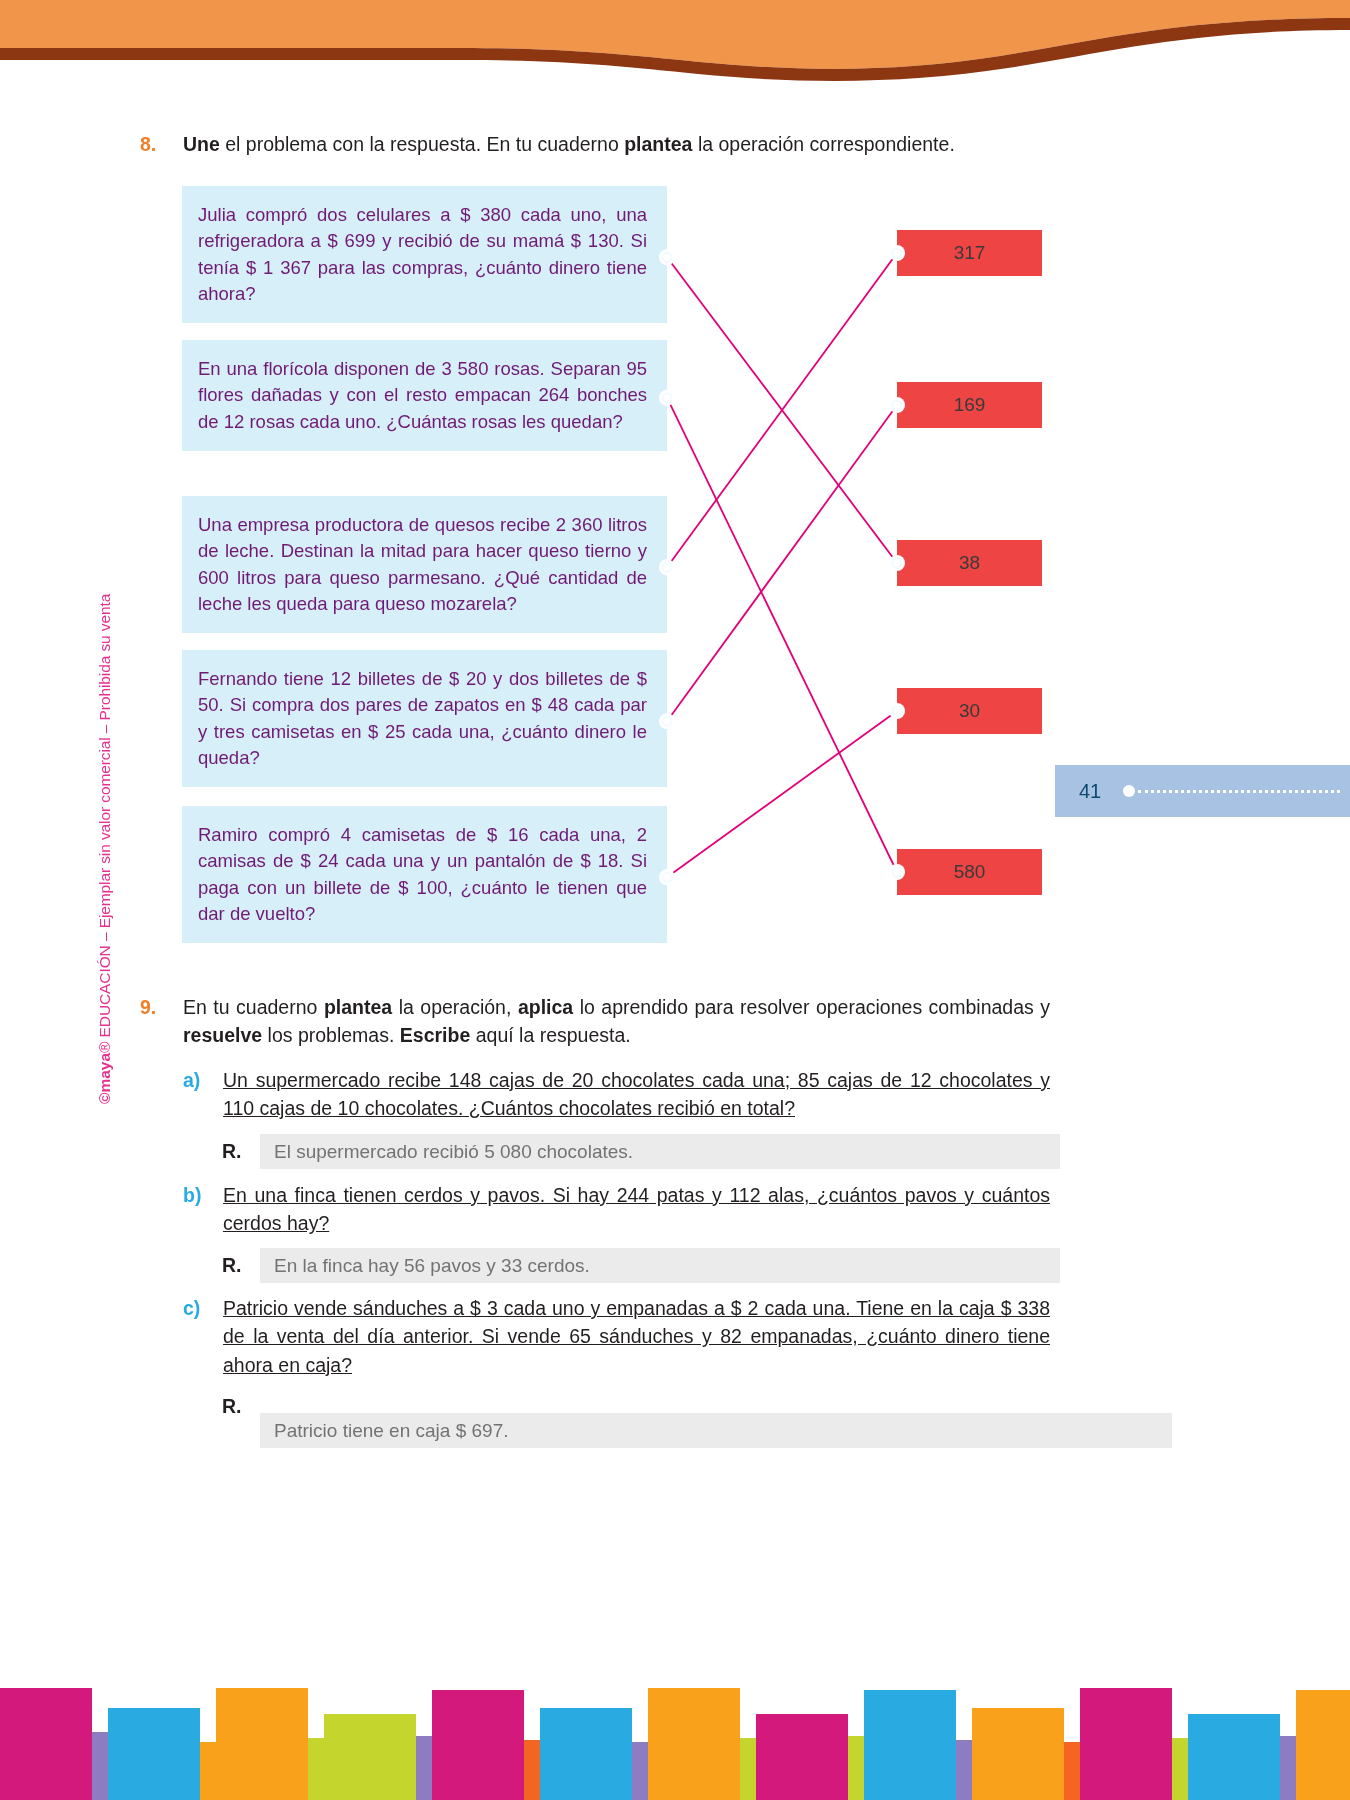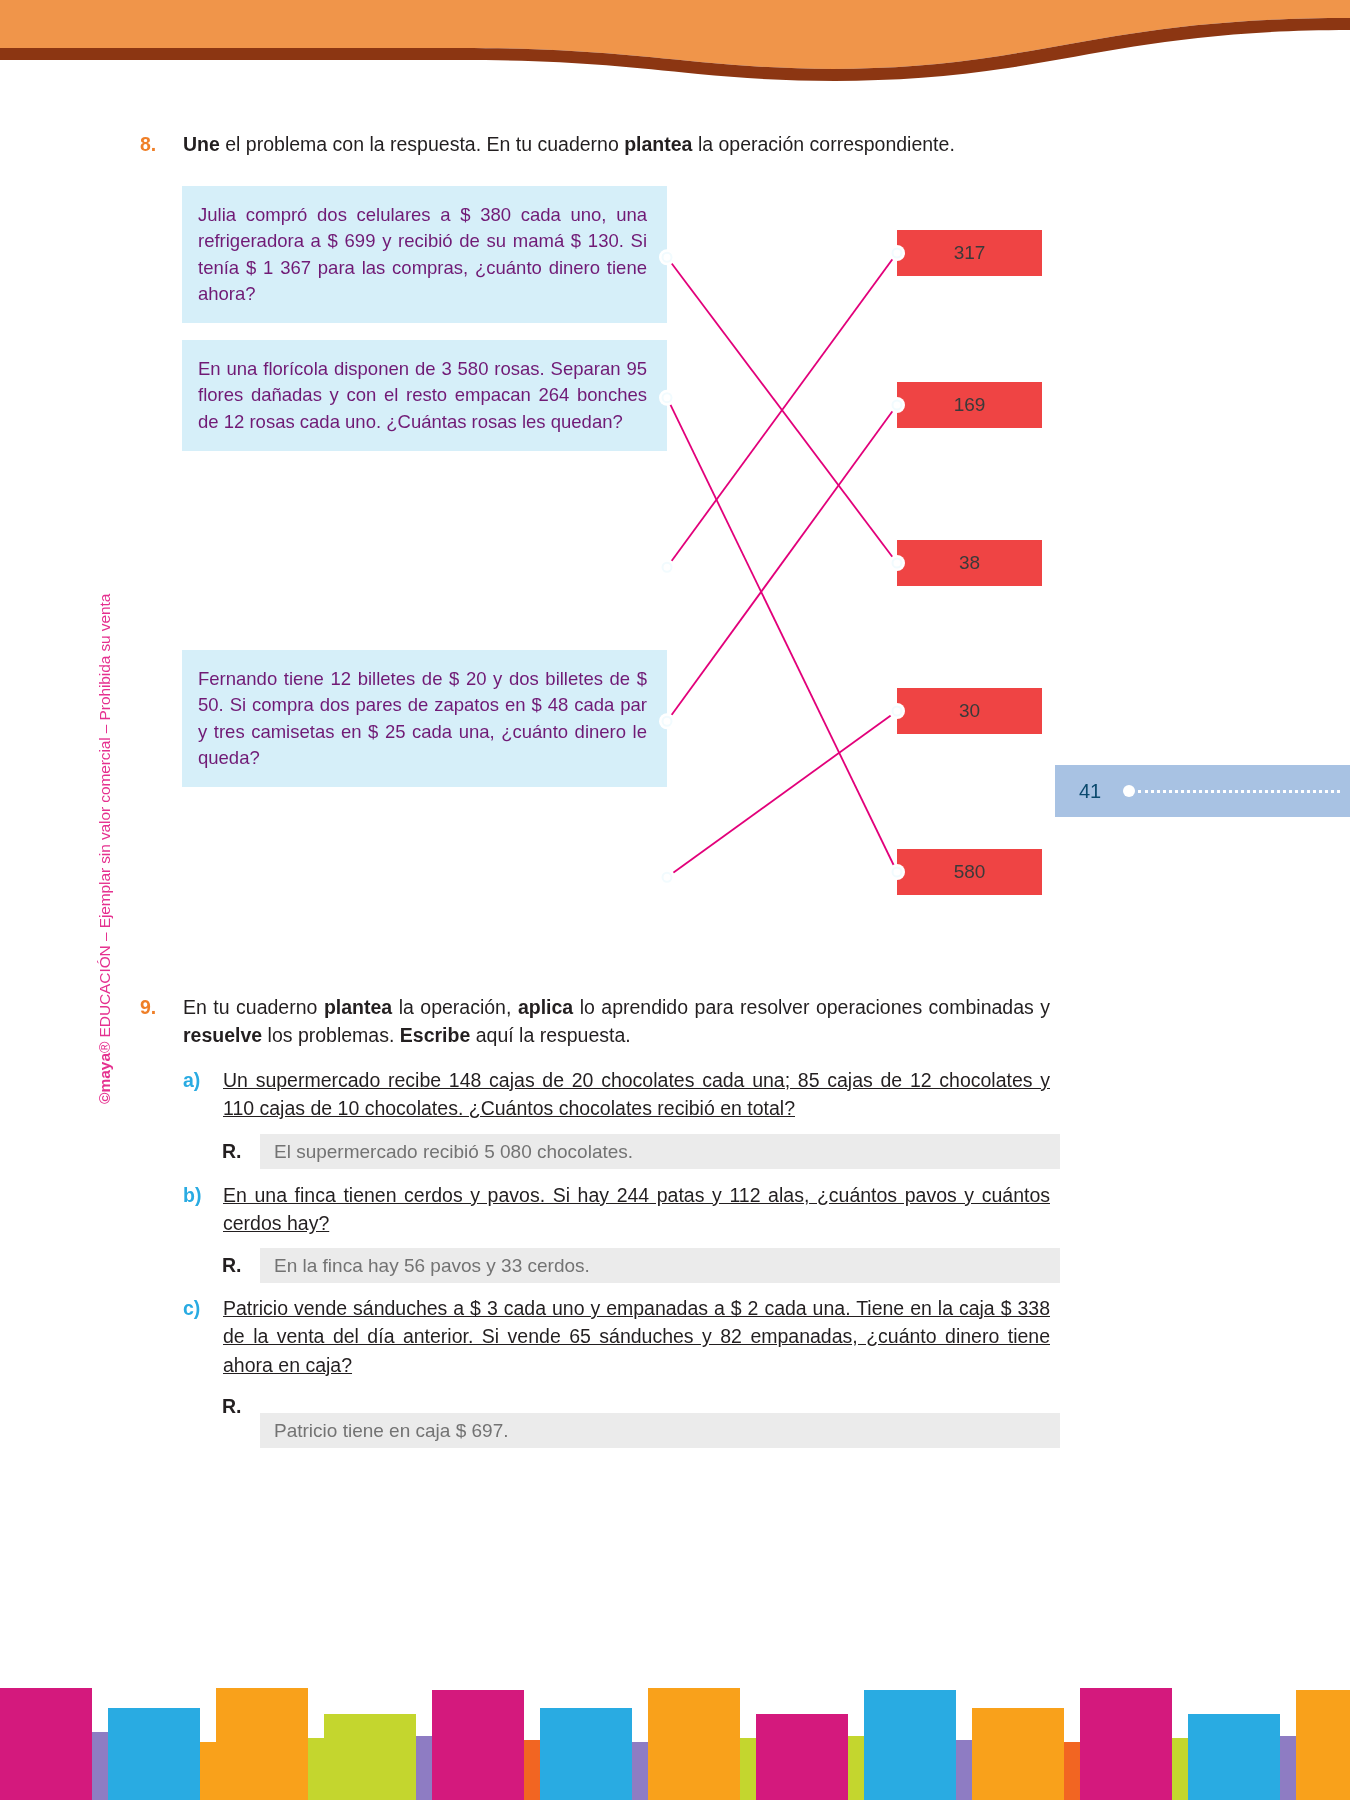--- a/index.html
+++ b/index.html
@@ -129,21 +129,21 @@
   }
   .resp .rbox {
     background: #ebebeb; height: 35px; display: flex; align-items: center;
     padding-left: 14px; font-size: 19px; color: #737373;
   }
   #resp-a { left: 222px; top: 1134px; }
   #resp-a .rbox { width: 800px; }
   #resp-b { left: 222px; top: 1248px; }
   #resp-b .rbox { width: 800px; }
   #resp-c { left: 222px; top: 1389px; }
-  #resp-c .rbox { width: 800px; margin-top: 48px; }
+  #resp-c .rbox { width: 912px; margin-top: 48px; }
 
   
   .bottom-bars { position: absolute; left: 0; bottom: 0; width: 1350px; height: 120px; }
   .bar { position: absolute; bottom: 0; }
 </style>
 </head>
 <body>
 
 <div class="page">
 
@@ -162,21 +162,23 @@
 
   <div class="ex8-head">
     <span class="ex-num">8.</span>
     <span class="htext">
       <b>Une</b><span> el problema con la respuesta. En tu cuaderno </span><b>plantea</b><span> la operación correspondiente.</span>
     </span>
   </div>
 
   <div class="prob" id="prob-0">Julia compró dos celulares a $ 380 cada uno, una refrigeradora a $ 699 y recibió de su mamá $ 130. Si tenía $ 1 367 para las compras, ¿cuánto dinero tiene ahora?</div>
   <div class="prob" id="prob-1">En una florícola disponen de 3 580 rosas. Separan 95 flores dañadas y con el resto empacan 264 bonches de 12 rosas cada uno. ¿Cuántas rosas les quedan?</div>
+  <div class="prob" id="prob-2">Una empresa productora de quesos recibe 2 360 litros de leche. Destinan la mitad para hacer queso tierno y 600 litros para queso parmesano. ¿Qué cantidad de leche les queda para queso mozarela?</div>
   <div class="prob" id="prob-3">Fernando tiene 12 billetes de $ 20 y dos billetes de $ 50. Si compra dos pares de zapatos en $ 48 cada par y tres camisetas en $ 25 cada una, ¿cuánto dinero le queda?</div>
+  <div class="prob" id="prob-4">Ramiro compró 4 camisetas de $ 16 cada una, 2 camisas de $ 24 cada una y un pantalón de $ 18. Si paga con un billete de $ 100, ¿cuánto le tienen que dar de vuelto?</div>
 
   <div class="ans" id="ans-0">317</div>
   <div class="ans" id="ans-1">169</div>
   <div class="ans" id="ans-2">38</div>
   <div class="ans" id="ans-3">30</div>
   <div class="ans" id="ans-4">580</div>
 
   <svg class="connectors" id="connector-layer">
       <line x1="667" y1="257.24" x2="897" y2="563" stroke="#e2007a" stroke-width="1.8"></line>
       <circle cx="667" cy="257.24" r="8" fill="#ffffff"></circle>

